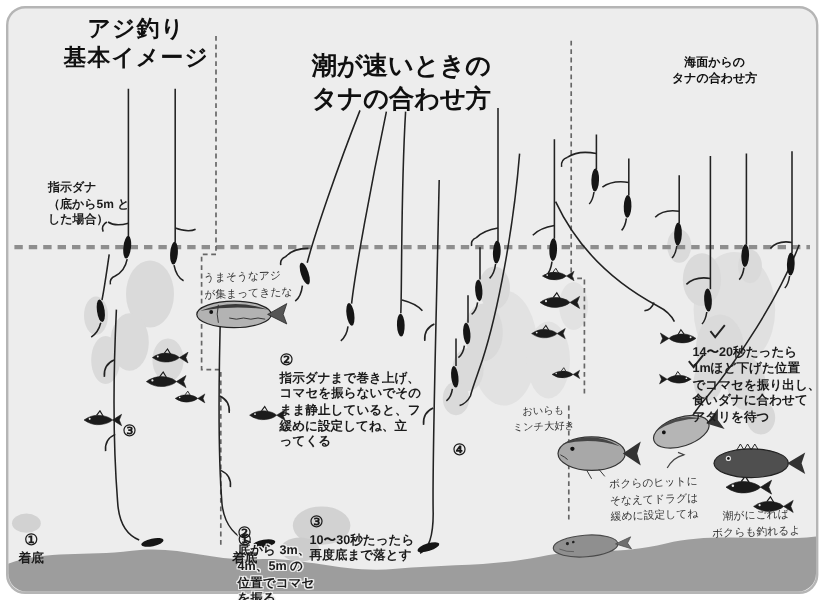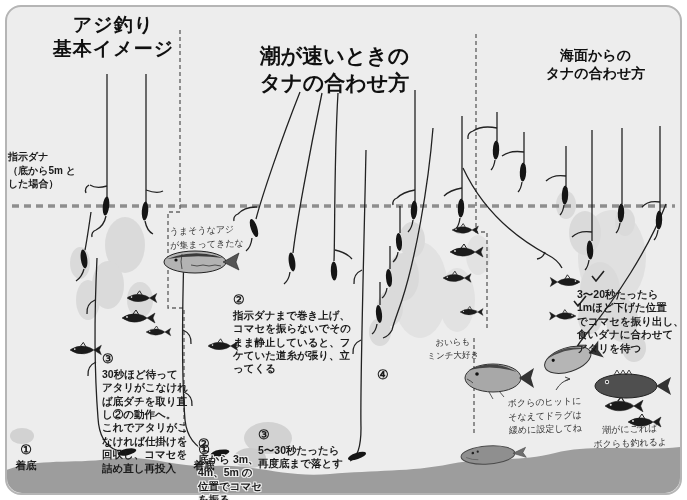--- a/index.html
+++ b/index.html
@@ -3,26 +3,26 @@
 <meta charset="utf-8">
 <style>
   html,body{margin:0;padding:0;}
   body{width:687px;height:500px;background:#ffffff;font-family:"Liberation Sans",sans-serif;position:relative;overflow:hidden;}
   #stage{position:absolute;left:0;top:0;width:550px;height:500px;}
   #panel{position:absolute;left:5px;top:5px;width:673px;height:486px;background:#ededed;border:2px solid #b5b5b5;border-radius:16px;}
   #art{position:absolute;left:0;top:0;}
   .title{position:absolute;font-weight:bold;color:#101010;text-align:center;white-space:pre-line;}
   #title-left{font-size:19px;line-height:1.25;left:36px;top:13px;width:155px;letter-spacing:1px;}
   #title-mid{font-size:21px;line-height:1.3;left:252px;top:42px;width:165px;}
-  #title-right{font-size:14px;line-height:1.3;left:518px;top:46px;width:155px;}
+  #title-right{font-size:10px;line-height:1.3;left:518px;top:46px;width:155px;}
   .note{position:absolute;font-weight:bold;color:#1b1b1b;font-size:10.5px;line-height:1.28;white-space:pre-line;}
   .num{display:block;font-size:13px;line-height:1.1;margin-bottom:1px;}
   .label{position:absolute;font-weight:bold;color:#1b1b1b;font-size:10px;line-height:1.35;white-space:pre-line;}
   .hand{position:absolute;font-size:9px;color:#333;white-space:pre-line;line-height:1.5;transform:rotate(-2deg);font-weight:normal;}
-  #note-shiji{left:8px;top:150px;width:84px;}
+  #note-shiji{left:8px;top:150px;width:84px;padding-left:32px;}
   #note-l1{left:6px;top:430px;width:40px;text-align:center;}
   #note-l2{left:198px;top:424px;width:74px;text-shadow:1px 1px 0 #ededed,-1px -1px 0 #ededed,1px -1px 0 #ededed,-1px 1px 0 #ededed,0 1px 0 #ededed,0 -1px 0 #ededed,1px 0 0 #ededed,-1px 0 0 #ededed;}
   #note-l3{left:102px;top:339px;width:96px;}
   #note-m1{left:184px;top:430px;width:40px;text-align:center;}
   #note-m2{left:233px;top:280px;width:146px;}
   #note-m3{left:258px;top:415px;width:130px;}
   #note-m4{left:377px;top:355px;width:126px;}
   #note-r1{left:490px;top:247px;width:82px;}
   #note-r2{left:577px;top:288px;width:108px;}
   #hand-1{left:170px;top:224px;width:84px;}
@@ -249,49 +249,42 @@
   <div class="note" id="note-l1">
     <span class="num">①</span><span class="txt">着底</span>
   </div>
   <div class="note" id="note-l2">
     <span class="num">②</span><span class="txt">底から 3m、
 4m、5m の
 位置でコマセ
 を振る</span>
   </div>
   <div class="note" id="note-l3">
-    <span class="num">③</span><span class="txt">30秒ほど待って
-アタリがこなけれ
-ば底ダチを取り直
-し②の動作へ。
-これでアタリがこ
-なければ仕掛けを
-回収し、コマセを
-詰め直し再投入</span>
+    <span class="num">③</span>
   </div>
 
   <div class="note" id="note-m1">
     <span class="num">①</span><span class="txt">着底</span>
   </div>
   <div class="note" id="note-m2">
     <span class="num">②</span><span class="txt">指示ダナまで巻き上げ、
 コマセを振らないでその
 まま静止していると、フ
-ケていた道糸が張り、立
+緩めに設定してね、立
 ってくる</span>
   </div>
   <div class="note" id="note-m3">
-    <span class="num">③</span><span class="txt">5〜30秒たったら
+    <span class="num">③</span><span class="txt">10〜30秒たったら
 再度底まで落とす</span>
   </div>
   <div class="note" id="note-m4">
     <span class="num">④</span>
   </div>
 
-  <div class="note" id="note-r2">3〜20秒たったら
+  <div class="note" id="note-r2">14〜20秒たったら
 1mほど下げた位置
 でコマセを振り出し、
 食いダナに合わせて
 アタリを待つ</div>
 
   <div class="hand" id="hand-1">うまそうなアジ
 が集まってきたな</div>
   <div class="hand" id="hand-2">おいらも
 ミンチ大好き</div>
   <div class="hand" id="hand-3">ボクらのヒットに

